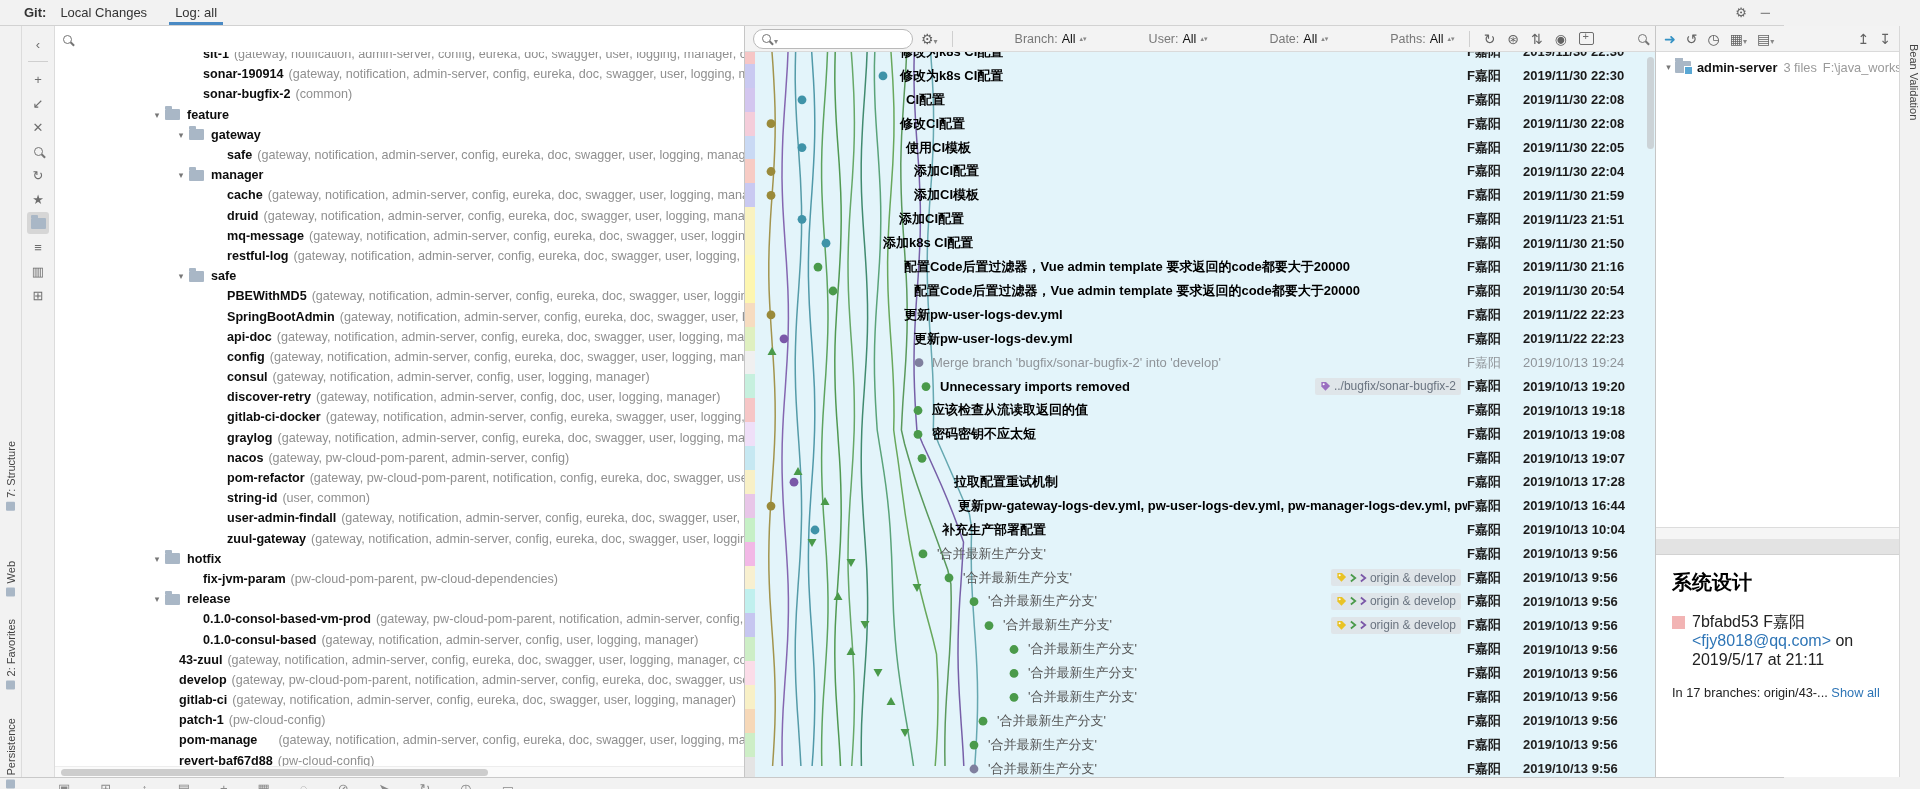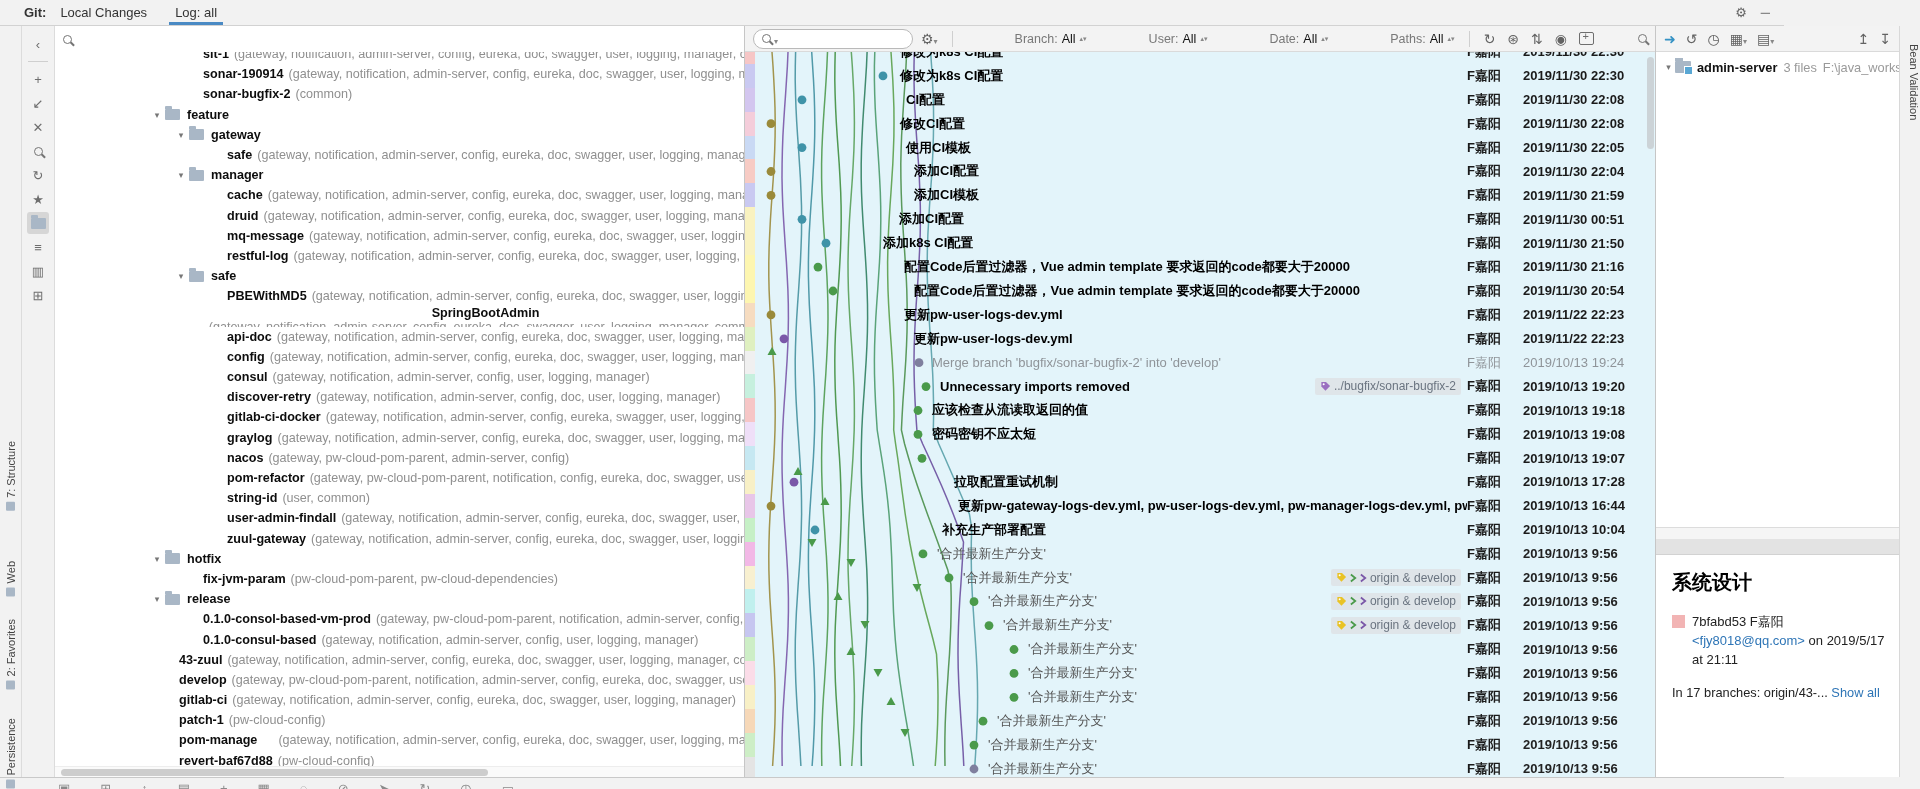--- a/index.html
+++ b/index.html
@@ -117,21 +117,21 @@
   .fic.ignore::before { content:""; position:absolute; left:-2px; bottom:0px; width:8px; height:1.4px;
                         background:#8a8a8a; transform:rotate(-45deg); z-index:1; }
   .mfolder { width:16px; height:12px; background:#a9b7c6; border-radius:1px; position:relative; flex:none; }
   .mfolder::before { content:""; position:absolute; top:-3px; left:0; width:8px; height:3px; background:#a9b7c6; }
   .mfolder::after { content:""; position:absolute; right:-2px; bottom:-2px; width:7px; height:7px; background:#59a7d4; border:1px solid #fff; }
 
   .dsplit1 { height:12px; flex:none; background:#f5f5f5; border-top:1px solid #dcdcdc; }
   .dsplit2 { height:16px; flex:none; background:#e3e3e3; border-bottom:1px solid #d2d2d2; }
   #commit-area { flex:1; padding:14px 12px 0 16px; overflow:hidden; }
   .ctitle { font-size:20px; font-weight:700; color:#000; margin-bottom:16px; }
-  .cmeta { font-size:13px; line-height:19px; color:#222; padding-left:20px; }
+  .cmeta { font-size:16px; line-height:19px; color:#222; padding-left:20px; }
   .cswatch { display:inline-block; width:13px; height:13px; background:#f2b4b4; margin-left:-20px; margin-right:7px;
              vertical-align:-2px; }
   a.clink { color:#2e75b6; text-decoration:none; overflow-wrap:anywhere; }
   .cbranches { margin-top:16px; font-size:12.8px; color:#222; white-space:nowrap; overflow:hidden; }
 
   
   #right-stripe { width:20px; flex:none; background:#f2f2f2; border-left:1px solid #d8d8d8; position:relative; }
   .vtab-r { position:absolute; top:18px; left:0; width:20px; writing-mode:vertical-rl;
             font-size:11px; color:#444; cursor:default; }
 
@@ -250,21 +250,21 @@
             </div>
             <div class="brow" style="padding-left: 118px;">
               <span class="tri">▾</span>
               <span class="folder-ic"></span>
               <span class="bname">safe</span>
             </div>
             <div class="brow" style="padding-left: 172px;">
               <span class="bname">PBEWithMD5</span>
               <span class="brepos">(gateway, notification, admin-server, config, eureka, doc, swagger, user, logging, manager, common)</span>
             </div>
-            <div class="brow" style="padding-left: 172px; flex-direction: column;">
+            <div class="brow" style="padding-left: 172px;">
               <span class="bname">SpringBootAdmin</span>
               <span class="brepos">(gateway, notification, admin-server, config, eureka, doc, swagger, user, logging, manager, common)</span>
             </div>
             <div class="brow" style="padding-left: 172px;">
               <span class="bname">api-doc</span>
               <span class="brepos">(gateway, notification, admin-server, config, eureka, doc, swagger, user, logging, manager, common)</span>
             </div>
             <div class="brow" style="padding-left: 172px;">
               <span class="bname">config</span>
               <span class="brepos">(gateway, notification, admin-server, config, eureka, doc, swagger, user, logging, manager, common)</span>
@@ -513,21 +513,21 @@
               <span class="msg" style="padding-left:159px">添加CI模板</span>
               <span class="sp"></span>
               <span class="lauthor">F嘉阳</span>
               <span class="ldate">2019/11/30 21:59</span>
             </div>
             <div class="lrow b">
               <span class="stripe" style="background:#f9f2c0"></span>
               <span class="msg" style="padding-left:144px">添加CI配置</span>
               <span class="sp"></span>
               <span class="lauthor">F嘉阳</span>
-              <span class="ldate">2019/11/30 00:51</span>
+              <span class="ldate">2019/11/23 21:51</span>
             </div>
             <div class="lrow b">
               <span class="stripe" style="background:#f9f2c0"></span>
               <span class="msg" style="padding-left:128px">添加k8s CI配置</span>
               <span class="sp"></span>
               <span class="lauthor">F嘉阳</span>
               <span class="ldate">2019/11/30 21:50</span>
             </div>
             <div class="lrow b">
               <span class="stripe" style="background:#fdf6b0"></span>

